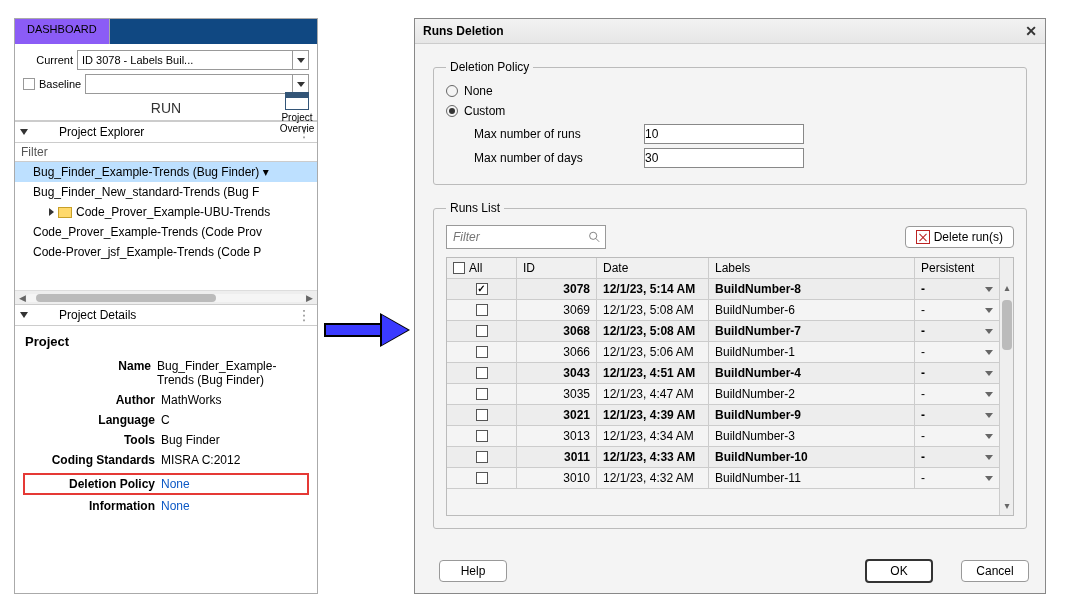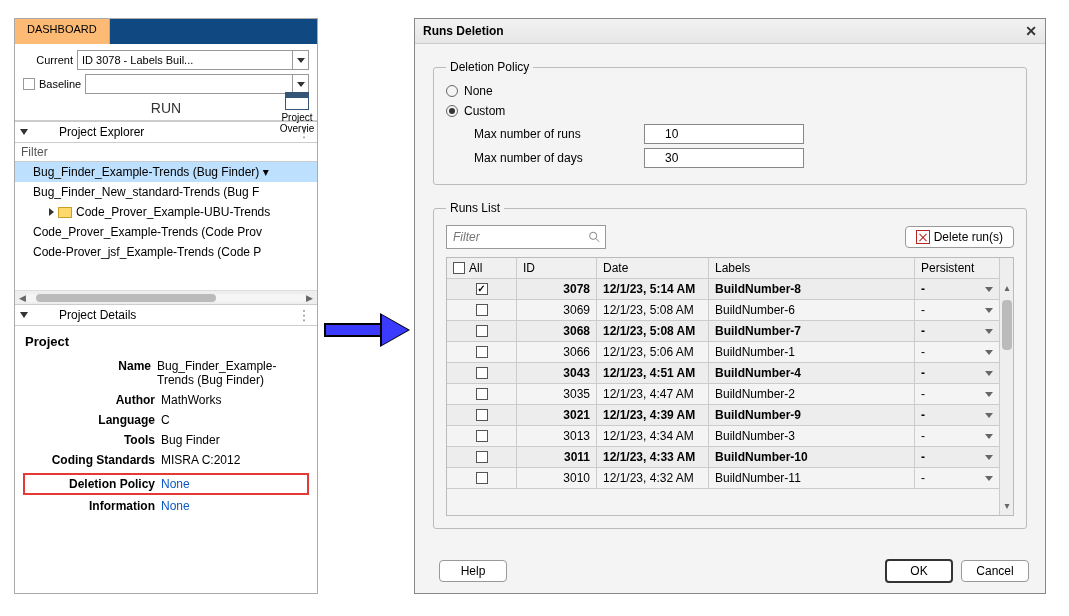--- a/index.html
+++ b/index.html
@@ -25,21 +25,21 @@
     height: 576px;
     border: 1px solid #aaa;
     background: #fff;
   }
   .tabbar {
     background: #104882;
     height: 25px;
     display: flex;
   }
   .tab {
-    background: #fdba74;
+    background: #8b5cf6;
     color: #000;
     padding: 4px 12px;
     font-size: 11px;
     border-right: 1px solid #aaa;
   }
   .run-strip {
     display: flex;
     flex-direction: column;
     padding: 6px 8px 0 8px;
     border-bottom: 1px solid #ccc;
@@ -211,21 +211,21 @@
   }
   legend { padding: 0 4px; font-size: 12px; }
 
   .radio-row { display:flex; align-items:center; margin-bottom:6px; font-size:12px; }
   .radio { width:12px; height:12px; border:1px solid #666; border-radius:50%; margin-right:6px; display:flex; align-items:center; justify-content:center; }
   .radio.checked::after { content:""; width:6px; height:6px; background:#333; border-radius:50%; }
 
   .field-row { display:flex; align-items:center; margin:4px 0 4px 28px; font-size:12px; }
   .field-row label { width:170px; }
   .tinput {
-    border:1px solid #888; height:20px; width:160px; padding:0 20px; font-size:12px; background:#fff;
+    border:1px solid #888; height:20px; width:160px; padding:0 0; font-size:12px; background:#fff;
   }
 
   .runslist-fs { flex:1; display:flex; flex-direction:column; min-height:0; }
 
   .rl-top { display:flex; align-items:center; margin-bottom:8px; }
   .search {
     border:1px solid #999; width:160px; height:24px; display:flex; align-items:center; padding:0 4px; background:#fff;
   }
   .search input { border:0; outline:0; width:100%; font-size:12px; font-style:italic; color:#888; }
   .search .mag { width:14px; height:14px; }
@@ -261,21 +261,21 @@
     margin-left:auto;
     width:0;height:0;border-left:4px solid transparent;border-right:4px solid transparent;border-top:5px solid #666;
   }
   .vscroll {
     width:14px; background:#eee; border-left:1px solid #ccc; position:relative;
   }
   .vscroll .car { position:absolute; left:2px; width:10px; font-size:10px; color:#666; text-align:center; }
   .vscroll .thumb { position:absolute; left:2px; top:42px; width:10px; height:50px; background:#bbb; border-radius:4px; }
 
   .dlg-buttons {
-    display:flex; padding:10px 16px; align-items:center;
+    display:flex; padding:10px 16px; align-items:center;gap:20px;
   }
   .push { margin-left:auto; }
   .dlg-buttons .btn { min-width:68px; justify-content:center; margin-left:8px; }
 
   .tri-down { width:0;height:0;border-left:4px solid transparent;border-right:4px solid transparent;border-top:5px solid #333; }
 </style>
 </head>
 <body>
 
 <div class="left-panel">

